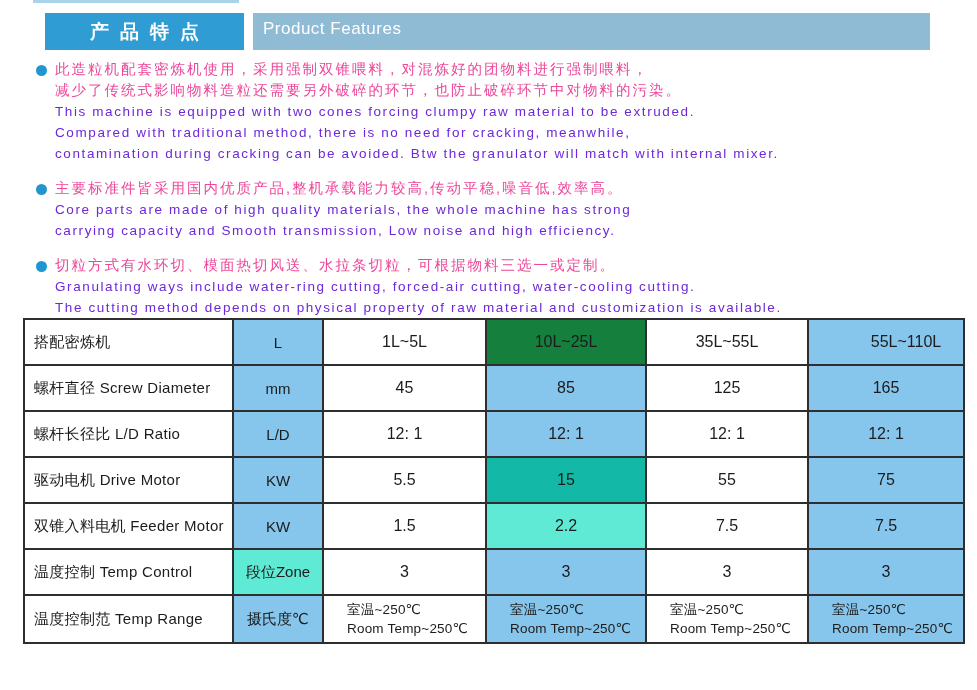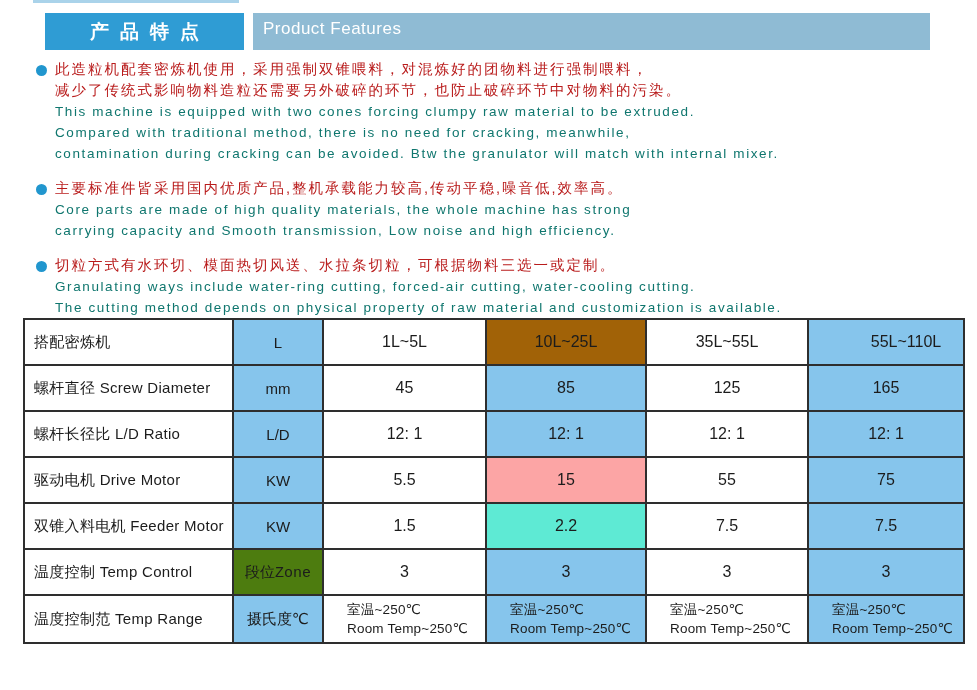--- a/index.html
+++ b/index.html
@@ -20,22 +20,22 @@
   .en-title-bar{
     position:absolute;left:253px;top:13px;width:677px;height:37px;
     display:flex;align-items:center;
   }
   .en-title-bar span{color:#fff;font-size:17px;padding:0 0 6px 10px;letter-spacing:0.5px;}
   
   .features{position:absolute;left:36px;top:59px;width:930px;}
   .feature{display:flex;margin-bottom:14px;}
   .bullet{flex:0 0 auto;width:11px;height:11px;border-radius:50%;margin:6px 8px 0 0;}
   .f-lines{flex:1;}
-  .f-lines .cn{font-size:14.5px;line-height:21px;letter-spacing:2px;color:#b91c1c;}
-  .f-lines .en{font-size:13.5px;line-height:21px;letter-spacing:1.6px;color:#0f766e;}
+  .f-lines .cn{font-size:14.5px;line-height:21px;letter-spacing:2px;color:#ec4899;}
+  .f-lines .en{font-size:13.5px;line-height:21px;letter-spacing:1.6px;color:#6d28d9;}
   
   .spec-table{
     position:absolute;left:23px;top:318px;
     border-collapse:collapse;table-layout:fixed;width:940px;
   }
   .spec-table td{
     border:2px solid #2e2e2e;height:44px;text-align:center;
     font-size:16px;color:#1c1c1c;padding:0;vertical-align:middle;
   }
   .spec-table tr:last-child td{height:46px;}
@@ -100,21 +100,21 @@
       <col style="width:163px">
     <col style="width:160px">
       <col style="width:162px">
       <col style="width:156px">
   </colgroup>
   <tbody>
   <tr>
     <td class="item">搭配密炼机</td>
     <td class="unit blue-cell" style="background: rgb(134, 197, 236);">L</td>
     <td>1L~5L</td>
-    <td class="blue-cell" style="background: #a16207;">10L~25L</td>
+    <td class="blue-cell" style="background: #15803d;">10L~25L</td>
     <td>35L~55L</td>
     <td class="blue-cell" style="background: rgb(134, 197, 236); padding-left: 40px;">55L~110L</td>
   </tr>
   <tr>
     <td class="item">螺杆直径 Screw Diameter</td>
     <td class="unit blue-cell" style="background: rgb(134, 197, 236);">mm</td>
     <td>45</td>
     <td class="blue-cell" style="background: rgb(134, 197, 236);">85</td>
     <td>125</td>
     <td class="blue-cell" style="background: rgb(134, 197, 236); margin-left: 36px;">165</td>
@@ -124,35 +124,35 @@
     <td class="unit blue-cell" style="background: rgb(134, 197, 236);">L/D</td>
     <td>12: 1</td>
     <td class="blue-cell" style="background: rgb(134, 197, 236);">12: 1</td>
     <td>12: 1</td>
     <td class="blue-cell" style="background: rgb(134, 197, 236);">12: 1</td>
   </tr>
   <tr>
     <td class="item">驱动电机 Drive Motor</td>
     <td class="unit blue-cell" style="background: rgb(134, 197, 236);">KW</td>
     <td>5.5</td>
-    <td class="blue-cell" style="background: #fca5a5; margin-left: 23px;">15</td>
+    <td class="blue-cell" style="background: #14b8a6; margin-left: 23px;">15</td>
     <td>55</td>
     <td class="blue-cell" style="background: rgb(134, 197, 236);">75</td>
   </tr>
   <tr>
     <td class="item">双锥入料电机 Feeder Motor</td>
     <td class="unit blue-cell" style="background: rgb(134, 197, 236);">KW</td>
     <td>1.5</td>
     <td class="blue-cell" style="background: #5eead4;">2.2</td>
     <td>7.5</td>
     <td class="blue-cell" style="background: rgb(134, 197, 236);">7.5</td>
   </tr>
   <tr>
     <td class="item">温度控制 Temp Control</td>
-    <td class="unit blue-cell" style="background: #4d7c0f; font-family: Liberation Mono, monospace;">段位Zone</td>
+    <td class="unit blue-cell" style="background: #5eead4;">段位Zone</td>
     <td>3</td>
     <td class="blue-cell" style="background: rgb(134, 197, 236);">3</td>
     <td>3</td>
     <td class="blue-cell" style="background: rgb(134, 197, 236);">3</td>
   </tr>
   <tr>
     <td class="item">温度控制范 Temp Range</td>
     <td class="unit blue-cell" style="background: rgb(134, 197, 236);">摄氏度℃</td>
     <td class="temp">室温~250℃
 Room Temp~250℃</td>

